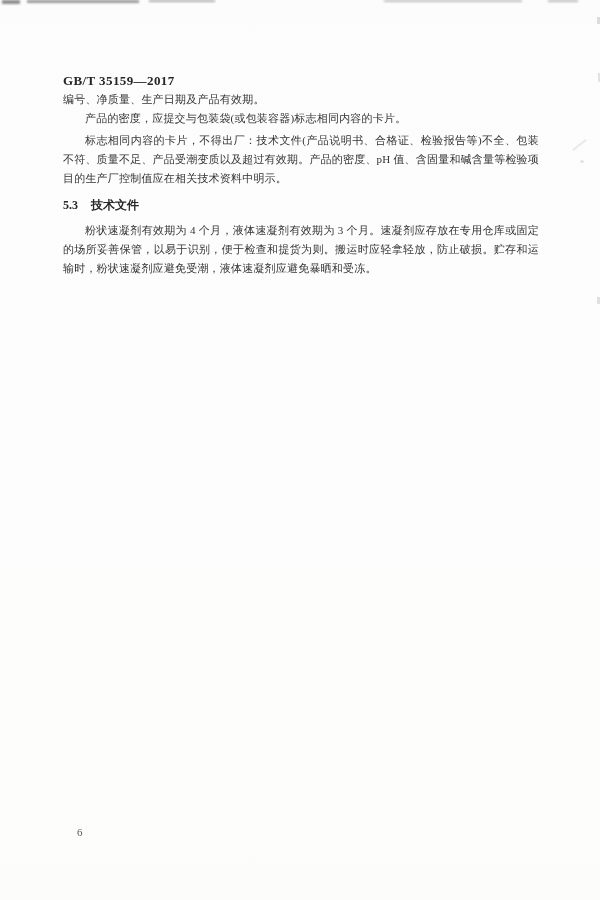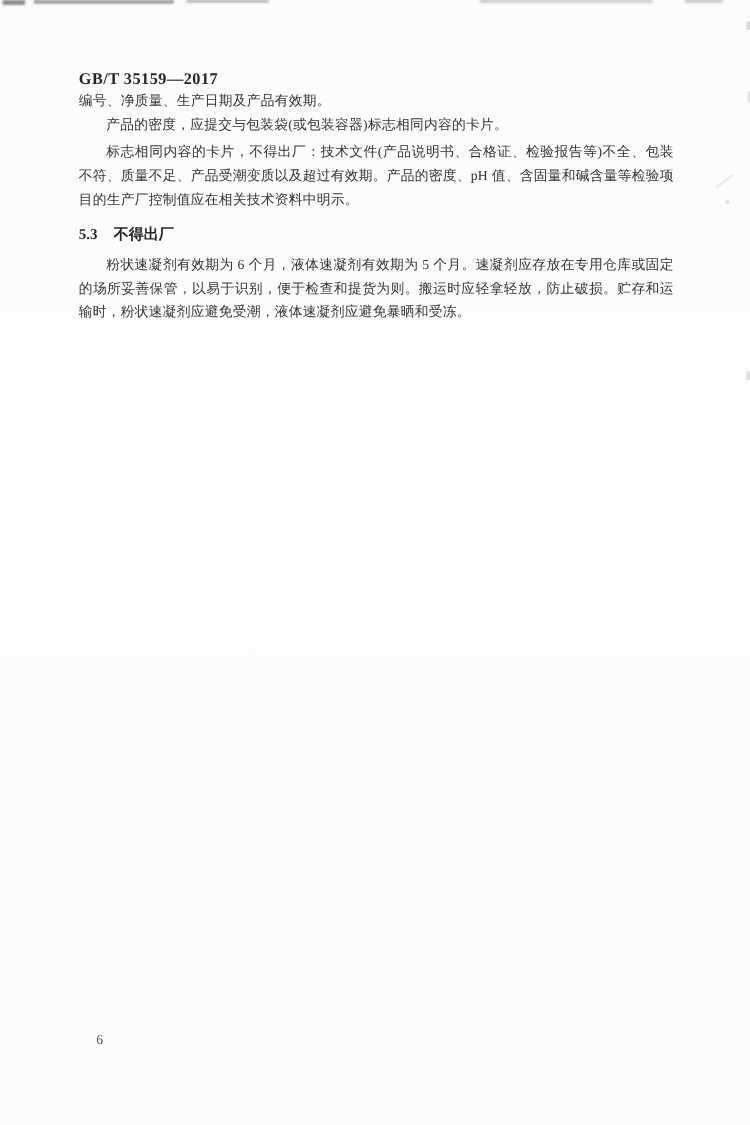--- a/index.html
+++ b/index.html
@@ -28,21 +28,21 @@
   .a-r2   { right: 0;   top: 73px;  width: 2px; height: 9px;  background: #e2e2e2; filter: blur(0.5px); }
   .a-diag { left: 571px;top: 144px; width: 17px; height: 2px; background: #e9e9e9;
             transform: rotate(-38deg); filter: blur(0.5px); }
   .a-dot  { left: 580px;top: 160px; width: 4px; height: 3px;  background: #e3e3e3; border-radius: 50%; }
   .a-r3   { right: 0;   top: 297px; width: 3px; height: 7px;  background: #e0e0e0; filter: blur(0.5px); }
 
   
   .content {
     position: absolute;
     left: 63px;
-    top: 55px;
+    top: 73px;
     width: 476px;
   }
   .std-no {
     font-size: 13px;
     font-weight: 700;
     letter-spacing: 0.4px;
     color: #262626;
     line-height: 15px;
   }
   .para {
@@ -96,22 +96,22 @@
     <div class="std-no">GB/T 35159—2017</div>
 
     <p class="para first">编号、净质量、生产日期及产品有效期。</p>
 
     <p class="para indent">产品的密度，应提交与包装袋(或包装容器)标志相同内容的卡片。</p>
 
 
     <p class="para indent body-para">标志相同内容的卡片，不得出厂：技术文件(产品说明书、合格证、检验报告等)不全、包装不符、质量不足、产品受潮变质以及超过有效期。产品的密度、pH 值、含固量和碱含量等检验项目的生产厂控制值应在相关技术资料中明示。</p>
 
     <div class="section-heading">
-      <span class="sec-no">5.3</span><span>不得出厂</span>
+      <span class="sec-no">5.3</span><span>技术文件</span>
     </div>
 
-    <p class="para indent body-para-2">粉状速凝剂有效期为 6 个月，液体速凝剂有效期为 5 个月。速凝剂应存放在专用仓库或固定的场所妥善保管，以易于识别，便于检查和提货为则。搬运时应轻拿轻放，防止破损。贮存和运输时，粉状速凝剂应避免受潮，液体速凝剂应避免暴晒和受冻。</p>
+    <p class="para indent body-para-2">粉状速凝剂有效期为 4 个月，液体速凝剂有效期为 3 个月。速凝剂应存放在专用仓库或固定的场所妥善保管，以易于识别，便于检查和提货为则。搬运时应轻拿轻放，防止破损。贮存和运输时，粉状速凝剂应避免受潮，液体速凝剂应避免暴晒和受冻。</p>
 
   </div>
 
   <div class="page-number">6</div>
 
 </div>
 
 </body></html>

